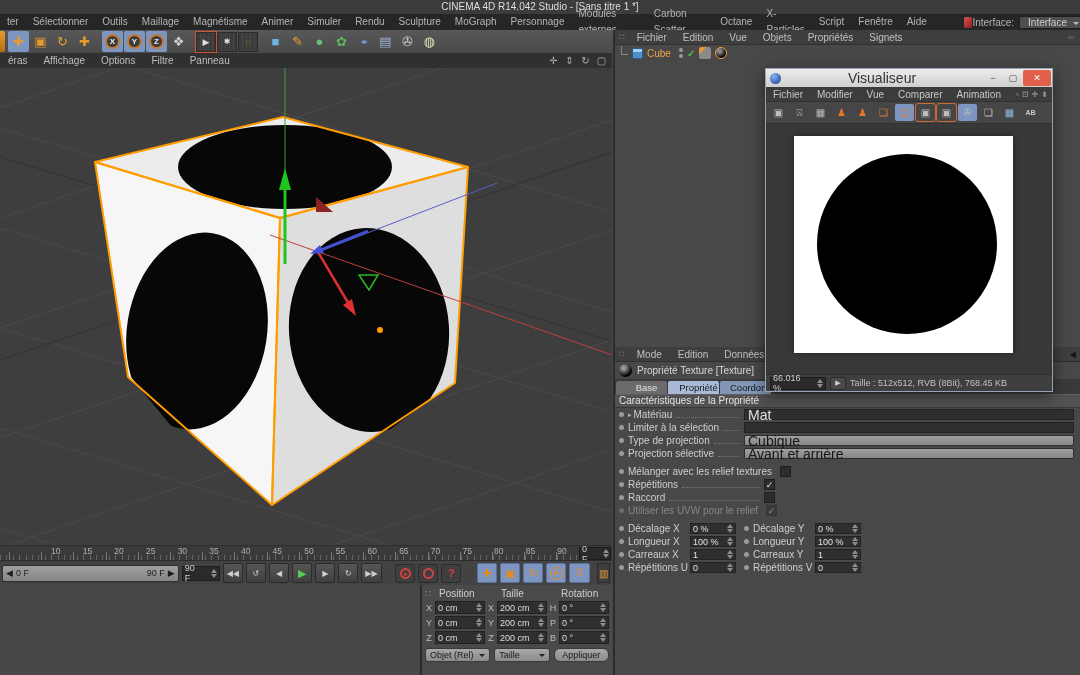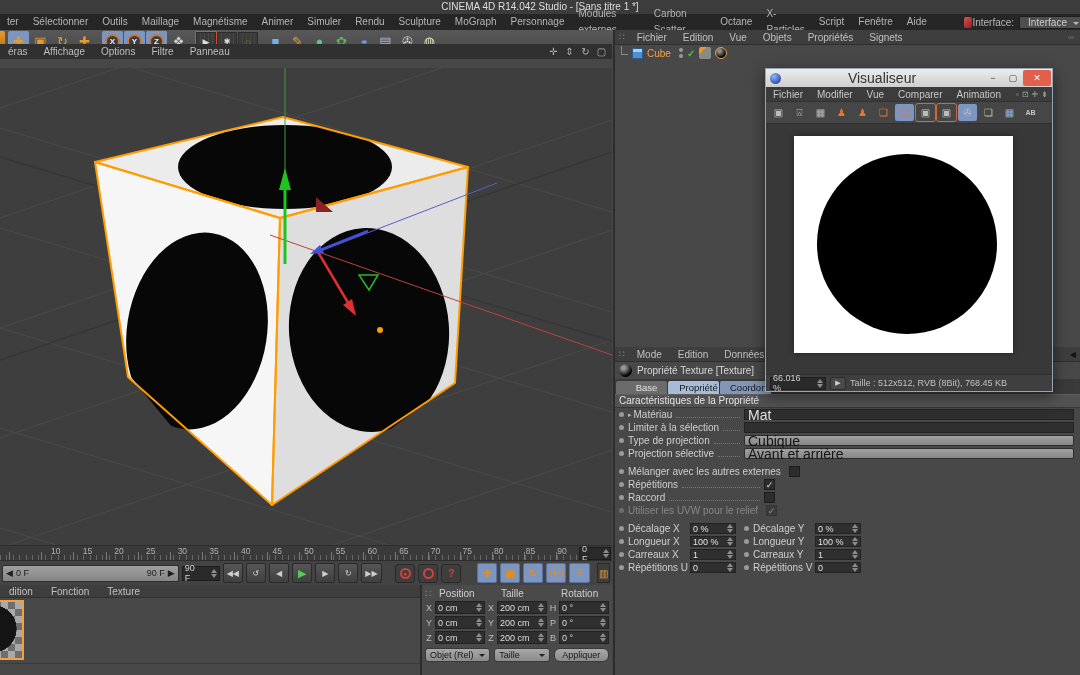--- a/index.html
+++ b/index.html
@@ -38,21 +38,21 @@
   .i-move::before{content:"✚";} .i-scale::before{content:"▣";} .i-rotate::before{content:"↻";}
   .i-axis::before{content:"❖";color:#cfcfcf;}
   .i-cube::before{content:"■";color:#6db3e8;} .i-spline::before{content:"✎";}
   .i-gen::before{content:"●";color:#66c07a;} .i-def::before{content:"✿";color:#5cb85c;}
   .i-ell::before{content:"●";color:#7a8fd0;transform:scaleY(.62) rotate(-20deg);display:inline-block;}
   .i-floor::before{content:"▤";color:#9db8d8;} .i-cam::before{content:"✇";color:#cfcfcf;}
   .i-light::before{content:"◍";color:#e8e4c0;}
   .i-gear::before{content:"✱";color:#ddd;font-size:8px;} .i-ring::before{content:"◌";color:#e89a2e;}
 
   
-  #vp-menu{left:0;top:44px;width:612px;height:15px;background:#303030;display:flex;align-items:center;color:#bdbdbd;}
+  #vp-menu{left:0;top:53px;width:612px;height:15px;background:#303030;display:flex;align-items:center;color:#bdbdbd;}
   #vp-menu .mi{padding:0 8px;line-height:15px;}
   #vp-nav{margin-left:auto;display:flex;gap:3px;padding-right:4px;color:#b0b0b0;font-size:10px;}
   #vp-nav span{width:13px;text-align:center;}
   #viewport{left:0;top:68px;width:612px;height:477px;background:#3e3e3e;}
 
   
   #ruler{left:0;top:545px;width:612px;height:15px;background:#3a3a3a;border-top:1px solid #2e2e2e;}
   #rlabels{position:absolute;left:40px;right:34px;top:0;height:10px;display:flex;}
   #rlabels span{flex:1;text-align:center;color:#b2b2b2;font-size:8.5px;line-height:10px;}
   #rticks{position:absolute;left:0;right:34px;bottom:0;height:5px;
@@ -401,29 +401,20 @@
     <span style="width:10px"></span>
     <span class="kbtn i-move"></span>
     <span class="kbtn i-scale"></span>
     <span class="kbtn i-rotate"></span>
     <span class="kbtn pcircle"></span>
     <span class="kbtn pla"></span>
     <span style="width:2px"></span>
     <span class="simbtn"></span>
   </div>
 
-  <div id="materials" class="abs">
-    <div id="mat-menu">
-      <span class="mi">dition</span>
-      <span class="mi">Fonction</span>
-      <span class="mi">Texture</span>
-    </div>
-    <div id="mat-thumb"></div>
-    <div id="mat-div"></div>
-  </div>
 
   <div id="coords" class="abs">
     <div id="coords-head">
       <span class="grip">∷</span>
       <span style="width:62px">Position</span>
       <span style="width:60px">Taille</span>
       <span>Rotation</span>
     </div>
     <div class="crow">
       <span class="ax">X</span>
@@ -581,21 +572,21 @@
     <div class="arow">
       <span class="dot"></span>
       <span class="lbl">Projection sélective</span>
       <span class="leader"></span>
       <span class="afield dd2">Avant et arrière</span>
     </div>
 
     <div class="gap6"></div>
     <div class="arow">
       <span class="dot"></span>
-      <span class="lbl">Mélanger avec les autres externes</span>
+      <span class="lbl">Mélanger avec les relief textures</span>
       <span class="leader"></span>
       <span class="checkbox"></span>
     </div>
     <div class="arow">
       <span class="dot"></span>
       <span class="lbl">Répétitions</span>
       <span class="leader"></span>
       <span class="checkbox">✓</span>
     </div>
     <div class="arow">

